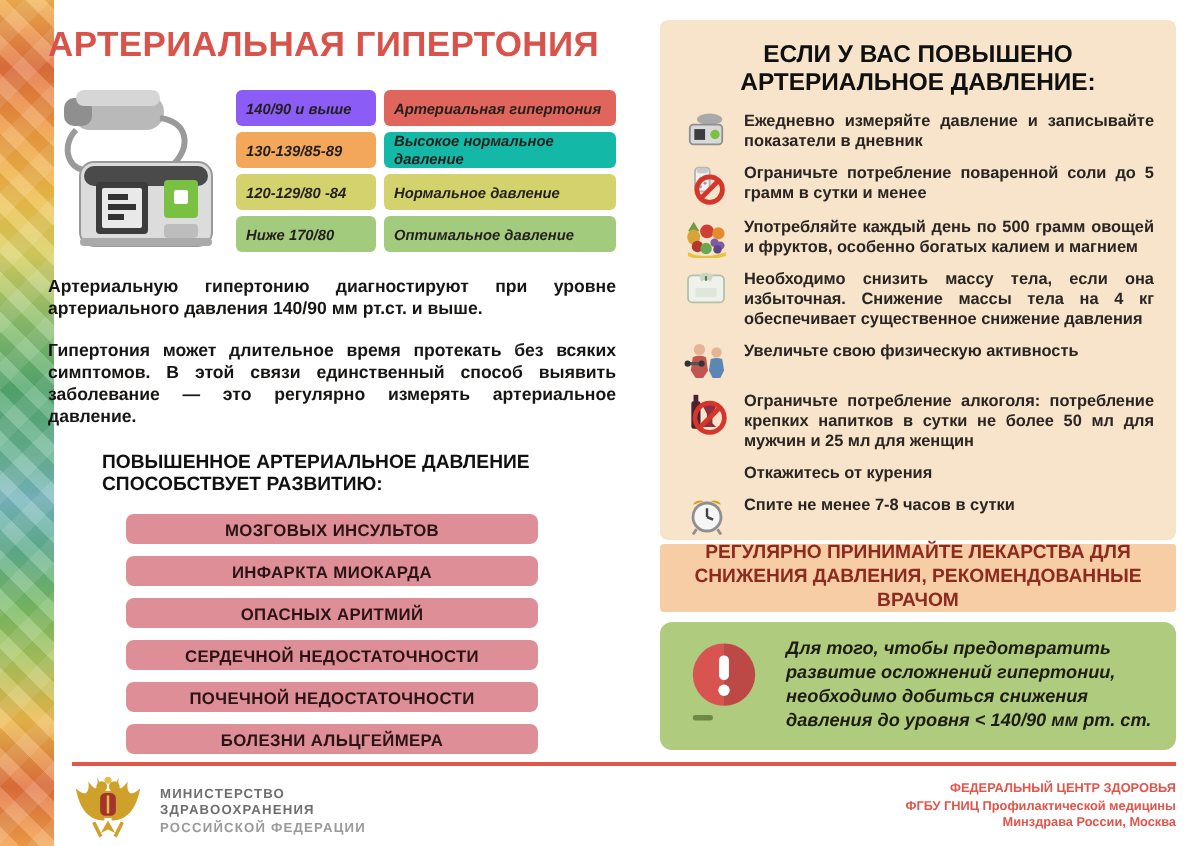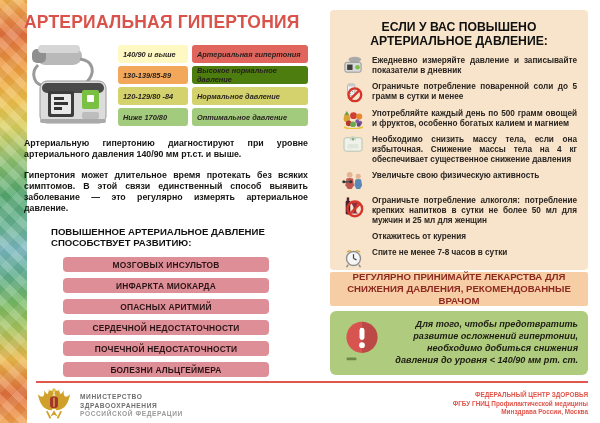--- a/index.html
+++ b/index.html
@@ -39,21 +39,21 @@
   .r-item{display:flex;gap:7px;margin-bottom:6px;align-items:flex-start;}
   .r-icon{width:24px;flex:0 0 auto;display:flex;justify-content:center;}
   .r-text{flex:1;font-size:8.2px;font-weight:bold;color:#2a2522;line-height:1.22;text-align:justify;}
 
   .orange-band{left:330px;top:272px;width:258px;height:34px;background:#f6cda4;border-radius:2px;
     display:flex;align-items:center;justify-content:center;text-align:center;
     font-size:9.6px;font-weight:bold;color:#8d2a20;line-height:1.25;padding:0 8px;box-sizing:border-box;}
 
   .green-box{left:330px;top:311px;width:258px;height:64px;background:#aecb7e;border-radius:6px;
     display:flex;align-items:center;gap:9px;padding:4px 10px;box-sizing:border-box;}
-  .green-text{font-size:9.1px;font-weight:bold;font-style:italic;color:#1e1d12;line-height:1.3;text-align:right;}
+  .green-text{font-size:9.1px;font-weight:bold;font-style:italic;color:#1e1d12;line-height:1.3;}
 
   .divider{left:36px;top:381px;width:552px;height:2px;background:#e2574c;}
 
   
   .footer{left:36px;top:387px;width:552px;display:flex;justify-content:space-between;align-items:flex-start;}
   .ministry{display:flex;gap:8px;align-items:center;}
   .ministry-lines{font-size:6.6px;font-weight:bold;letter-spacing:.6px;line-height:1.3;}
   .ministry-lines .l1,.ministry-lines .l2{color:#6e6e6e;}
   .ministry-lines .l3{color:#9a9a9a;}
   .center-info{text-align:right;font-size:6.4px;font-weight:bold;color:#e0564c;line-height:1.35;margin-top:4px;}
@@ -83,26 +83,26 @@
         <rect x="30" y="64" width="8" height="3" fill="#333"></rect>
         <rect x="58" y="47" width="17" height="19" rx="2" fill="#7ac143"></rect>
         <rect x="63" y="52" width="7" height="7" rx="1" fill="#ffffff"></rect>
         <rect x="58" y="69" width="17" height="7" rx="2" fill="#bdbdbd"></rect>
         <rect x="16" y="76" width="66" height="4" rx="2" fill="#aaaaaa"></rect>
       </svg>
     </div>
 
     <div class="bp-table">
       <div class="bp-row">
-        <div class="bp-cell range" style="background: #fef9c3;">140/90 и выше</div>
+        <div class="bp-cell range" style="background: #8b5cf6;">140/90 и выше</div>
         <div class="bp-cell label" style="background: rgb(224, 101, 92);">Артериальная гипертония</div>
       </div>
       <div class="bp-row">
         <div class="bp-cell range" style="background: rgb(242, 167, 91);">130-139/85-89</div>
-        <div class="bp-cell label" style="background: #4d7c0f;">Высокое нормальное давление</div>
+        <div class="bp-cell label" style="background: #14b8a6;">Высокое нормальное давление</div>
       </div>
       <div class="bp-row">
         <div class="bp-cell range" style="background: rgb(212, 210, 109);">120-129/80 -84</div>
         <div class="bp-cell label" style="background: rgb(212, 210, 109);">Нормальное давление</div>
       </div>
       <div class="bp-row">
         <div class="bp-cell range" style="background: rgb(163, 203, 125);">Ниже 170/80</div>
         <div class="bp-cell label" style="background: rgb(163, 203, 125);">Оптимальное давление</div>
       </div>
     </div>

